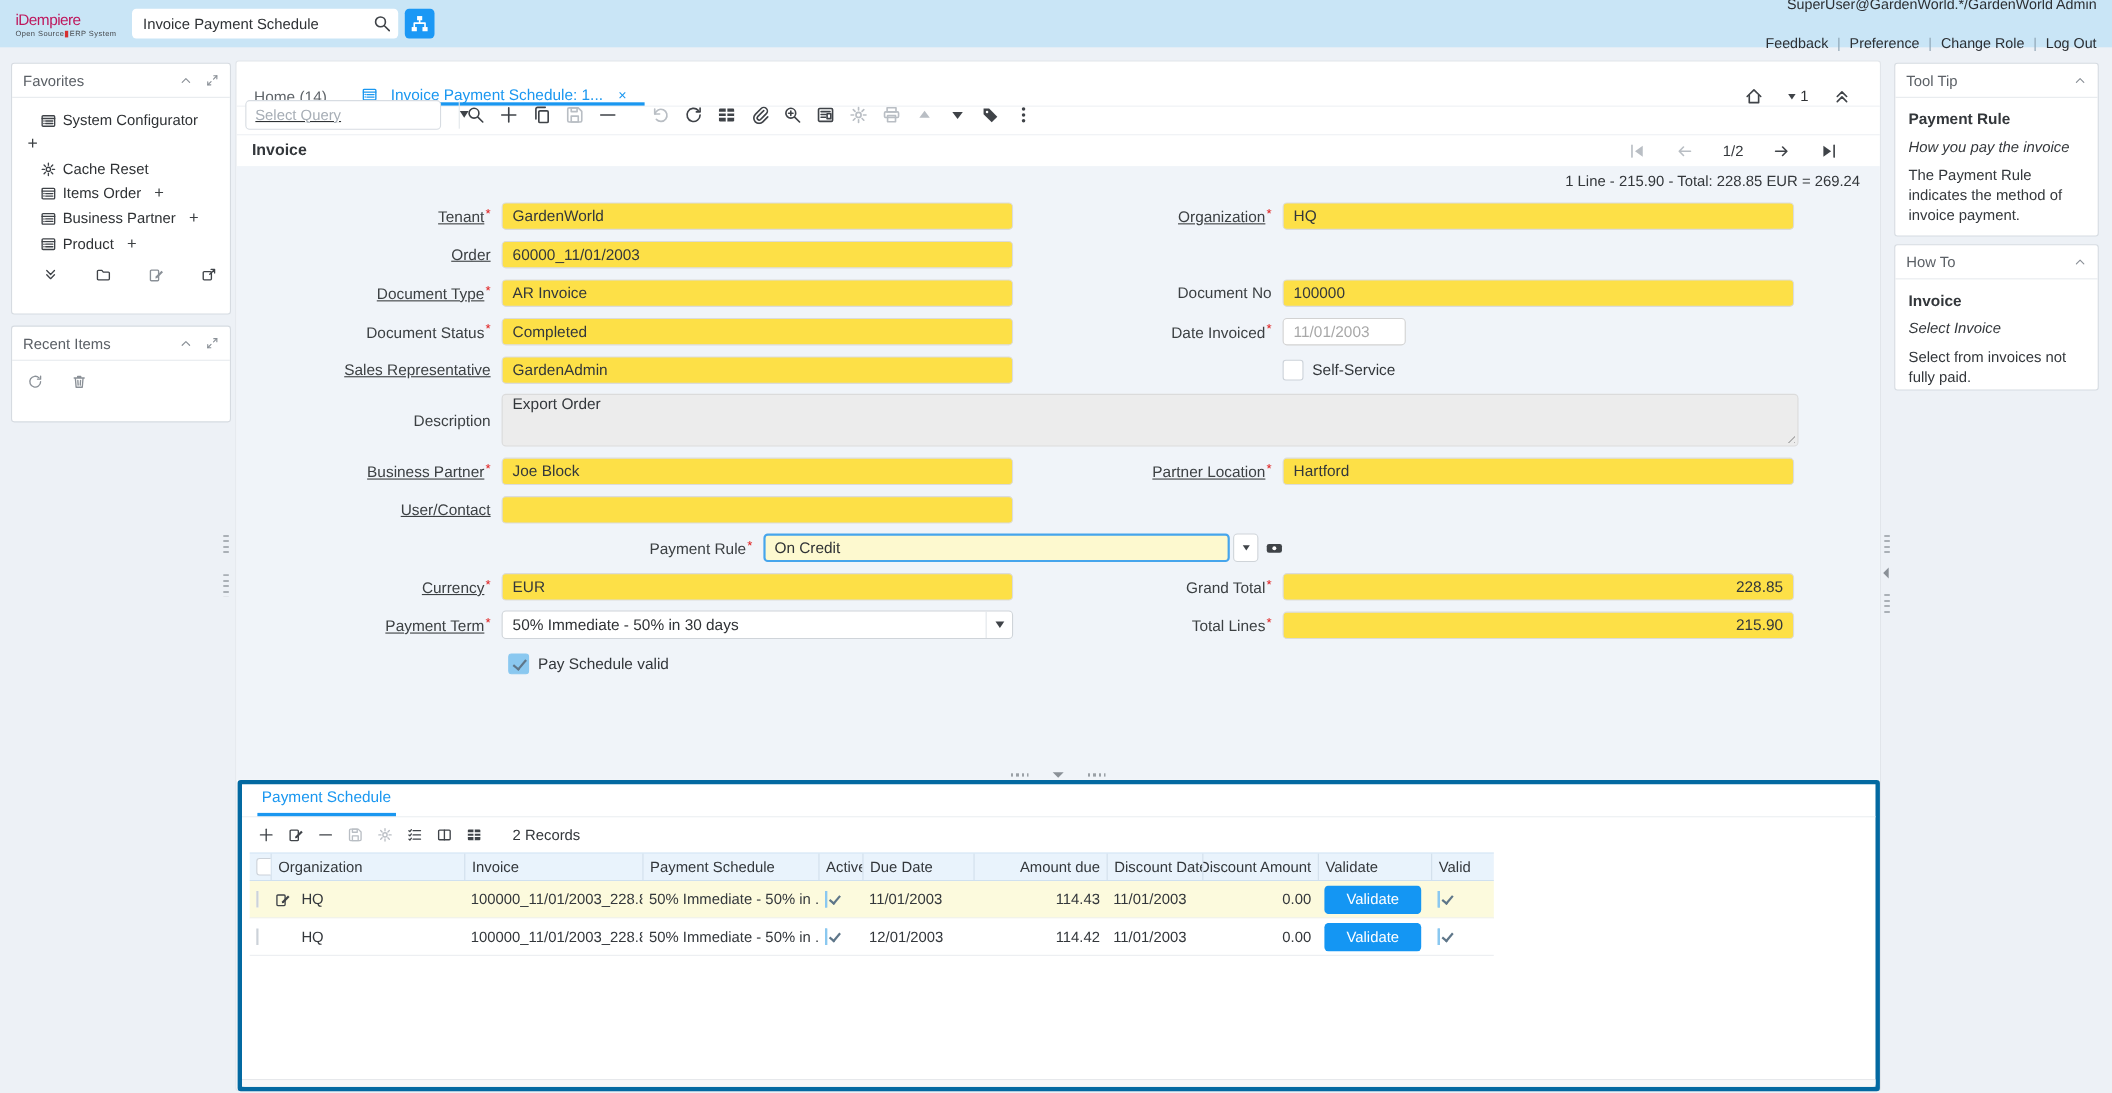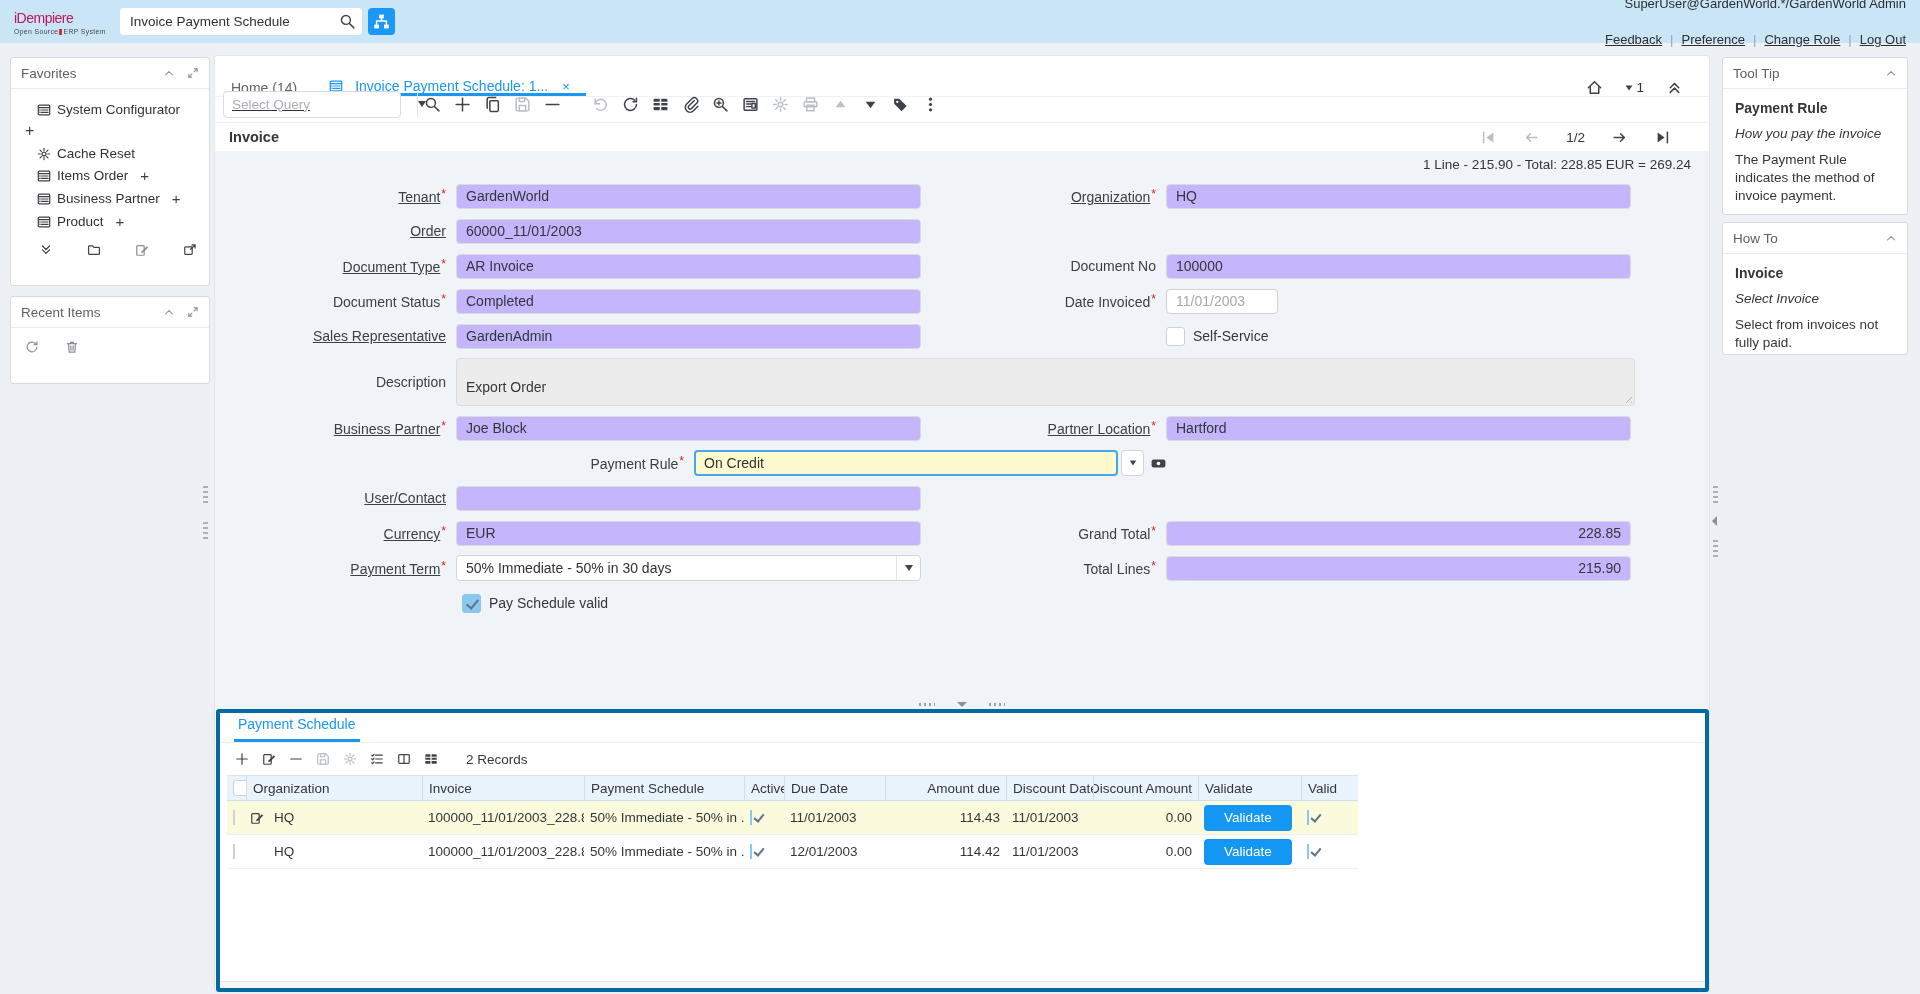--- a/index.html
+++ b/index.html
@@ -12,21 +12,21 @@
   .logo { margin-left:14px; width:100px; }
   .logo-main { font-size:14px; font-weight:normal; color:#be185d; letter-spacing:-0.5px; line-height:19px;}
   .logo-tag { font-size:6.8px; color:#45484c; letter-spacing:0.4px; white-space:nowrap;}
   .logo-tag .redbar { display:inline-block; width:3px; height:6px; background:#d63031; margin:0 1px; vertical-align:-1px;}
   .search-wrap { margin-left:6px; display:flex; align-items:center; background:#fff; border-radius:4px;
     height:27px; width:242px; padding:0 6px 0 10px; }
   .search-wrap input { border:none; outline:none; flex:1; font-size:13.5px; color:#2f3235; font-family:inherit; background:transparent;}
   .tree-btn { margin-left:6px; width:27px; height:27px; background:#1b98f5; border:none; border-radius:4px;
     display:flex; align-items:center; justify-content:center; cursor:pointer; }
   .top-right { margin-left:auto; margin-right:14px; text-align:right; font-size:13px; color:#2c2f33; }
-  .top-links { margin-top:21px; display:flex; justify-content:flex-end; gap:8px; align-items:center;text-decoration:underline;}
+  .top-links { margin-top:21px; display:flex; justify-content:flex-end; gap:8px; align-items:center;}
   .top-links .sep { color:#8fa6b5; }
   .top-links span[data-interactable="true"] { cursor:pointer; }
 
   
   .ic { display:inline-flex; align-items:center; justify-content:center; color:#3f4348; }
   .ic svg { width:17px; height:17px; stroke:currentColor; fill:none; stroke-width:1.4; stroke-linecap:round; stroke-linejoin:round;}
   .ic.sm svg { width:14px; height:14px; }
   .ic.xs svg { width:12px; height:12px; }
   .ic.dis { color:#b9bec4; }
   .ic.gray { color:#8a9097; }
@@ -81,27 +81,27 @@
   .statusline { position:absolute; top:6px; right:18px; font-size:13.5px; color:#33373b; }
   .form-body { padding-top:32px; }
   .frow { height:26px; margin-bottom:9px; display:flex; align-items:center; }
   .frow.desc { height:48px; }
   .flabel { width:231px; text-align:right; font-size:14px; color:#3c4043; flex:none;}
   .flabel.wide { width:469px; }
   .rlabel { width:225px; text-align:right; font-size:14px; color:#3c4043; flex:none; margin-left:10px;}
   .lbl-link { text-decoration:underline; cursor:pointer; }
   .req { color:#e02020; font-size:12px; vertical-align:4px; margin-left:1px;}
   .fld { height:25px; border-radius:4px; display:flex; align-items:center; padding:0 9px;
-    font-size:14px; color:#33373b; background:#c4b5fd; border:1px solid #dbdbdb; }
+    font-size:14px; color:#33373b; background:#fde047; border:1px solid #dbdbdb; }
   .fld.left { margin-left:10px; width:465px; flex:none;}
   .fld.right { margin-left:10px; width:465px; flex:none;}
   .fld.num { justify-content:flex-end; }
   .fld.disabled { background:#fff; border:1px solid #d2d2d2; color:#a8a8a8; width:112px; flex:none; margin-left:10px;}
   .textarea { margin-left:10px; width:1179px; height:48px; background:#ececec; border:1px solid #dbdbdb;
-    border-radius:4px; padding:20px 9px; font-size:14px; color:#33373b; position:relative; flex:none;}
+    border-radius:4px; padding:0 9px; font-size:14px; color:#33373b; position:relative; flex:none;}
   .grip { position:absolute; right:2px; bottom:2px; width:9px; height:9px;
     background:repeating-linear-gradient(-45deg,#b4b4b4 0 1.3px,transparent 1.3px 3.6px);
     clip-path:polygon(100% 0,100% 100%,0 100%); cursor:nwse-resize;}
   .payrule { margin-left:10px; width:424px; height:26px; background:#fdf9cf; border:2px solid #46a5ec;
     border-radius:4px; display:flex; align-items:center; padding:0 8px; font-size:14px; color:#2f3235; flex:none;}
   .sq-btn { margin-left:3px; width:23px; height:26px; background:#fff; border:1px solid #cfd4d9; border-radius:4px;
     display:flex; align-items:center; justify-content:center; cursor:pointer; flex:none;}
   .combo-fld { margin-left:10px; width:465px; height:26px; background:#fff; border:1px solid #cfd4d9; border-radius:4px;
     display:flex; align-items:center; flex:none; cursor:pointer;}
   .combo-fld .cf-text { flex:1; padding:0 9px; font-size:14px; color:#2f3235;}
@@ -621,36 +621,36 @@
       </div>
 
       <div class="frow">
         <div class="flabel" data-interactable="false"><span class="lbl-link" data-interactable="true">Business Partner</span><span class="req">*</span></div>
         <div class="fld left" data-interactable="true">Joe Block</div>
         <div class="rlabel" data-interactable="false"><span class="lbl-link" data-interactable="true">Partner Location</span><span class="req">*</span></div>
         <div class="fld right" data-interactable="true">Hartford</div>
       </div>
 
       <div class="frow">
+        <div class="flabel" data-interactable="false"><span class="lbl-link" data-interactable="true">User/Contact</span></div>
+        <div class="fld left" data-interactable="true"></div>
+      </div>
+
+      <div class="frow">
         <div class="flabel wide" data-interactable="false"><span data-interactable="false">Payment Rule</span><span class="req">*</span></div>
         <div class="payrule" data-interactable="true">On Credit</div>
         <span class="sq-btn" data-interactable="true">
             <span class="caret" style="transform:scale(0.8)"></span>
           </span>
         <span class="ic" style="margin-left:6px;" data-interactable="true">
             <svg viewBox="0 0 16 16">
               <rect x="1.5" y="4.2" width="13" height="7.6" rx="2" fill="currentColor" stroke="none"></rect>
               <circle cx="8" cy="8" r="1.7" fill="#fff" stroke="none"></circle>
             </svg>
           </span>
-      </div>
-
-      <div class="frow">
-        <div class="flabel" data-interactable="false"><span class="lbl-link" data-interactable="true">User/Contact</span></div>
-        <div class="fld left" data-interactable="true"></div>
       </div>
 
       <div class="frow">
         <div class="flabel" data-interactable="false"><span class="lbl-link" data-interactable="true">Currency</span><span class="req">*</span></div>
         <div class="fld left" data-interactable="true">EUR</div>
         <div class="rlabel" data-interactable="false"><span data-interactable="false">Grand Total</span><span class="req">*</span></div>
         <div class="fld right num" data-interactable="false">228.85</div>
       </div>
 
       <div class="frow">

